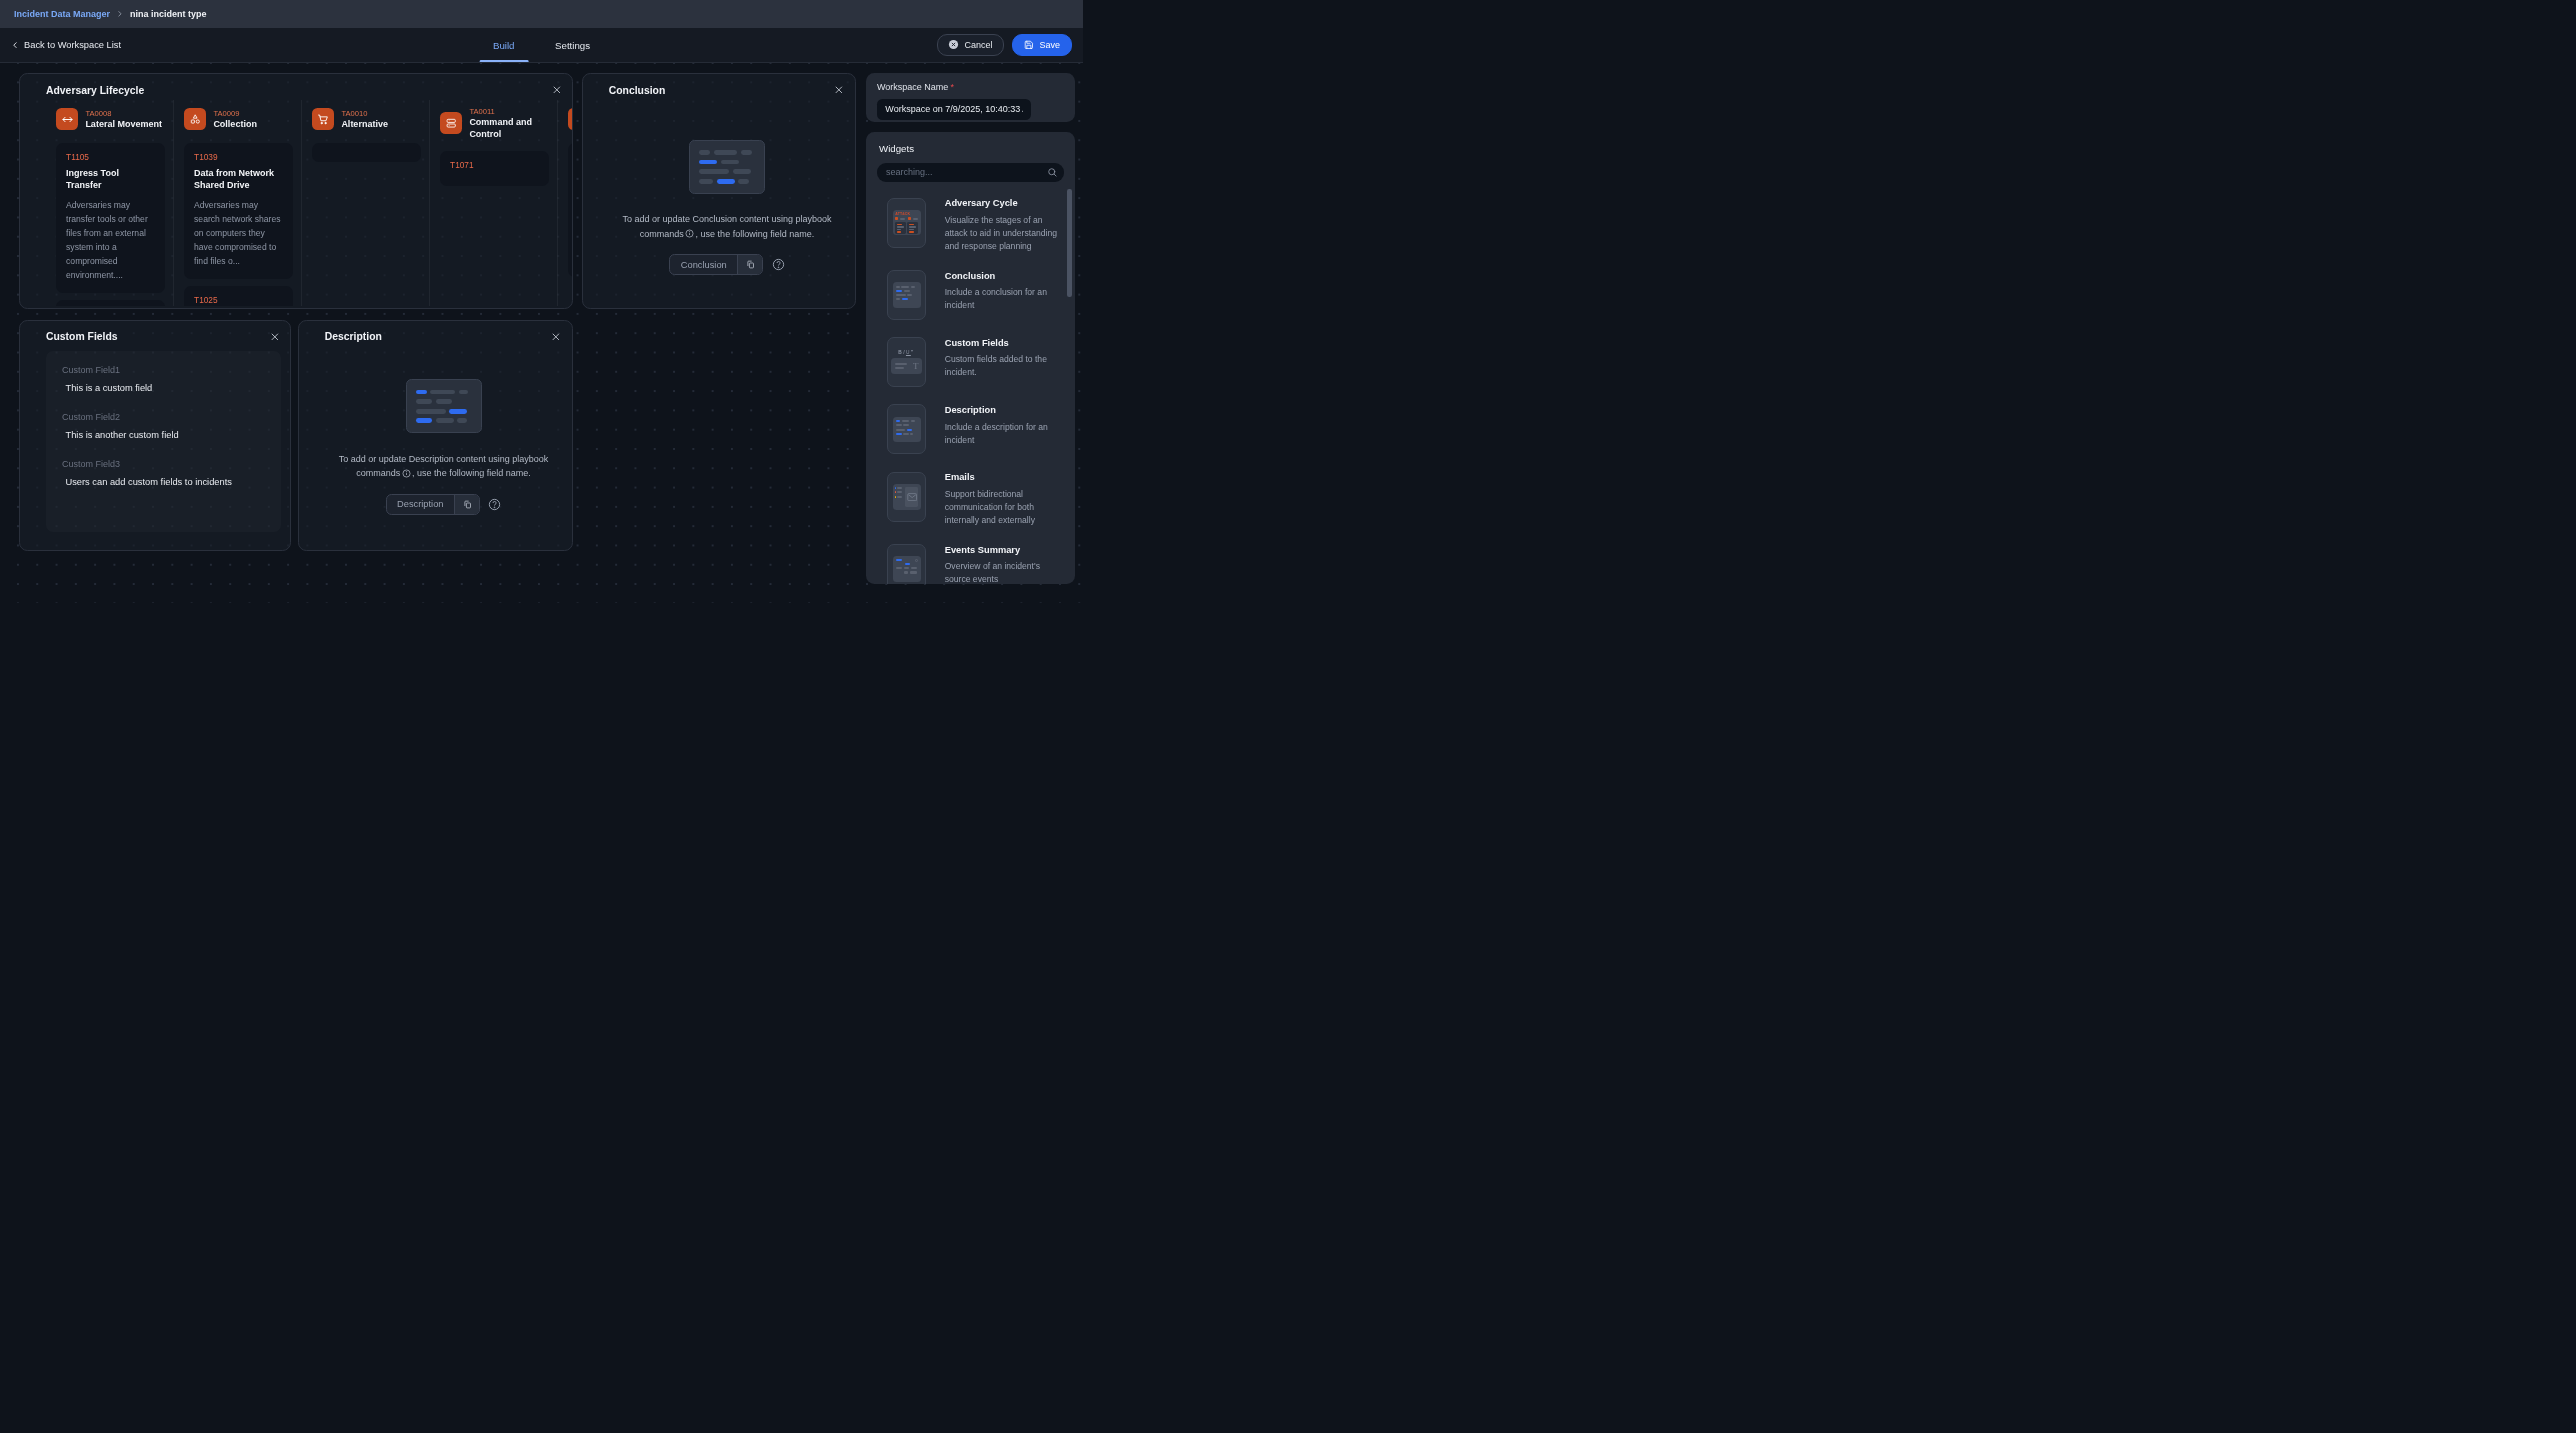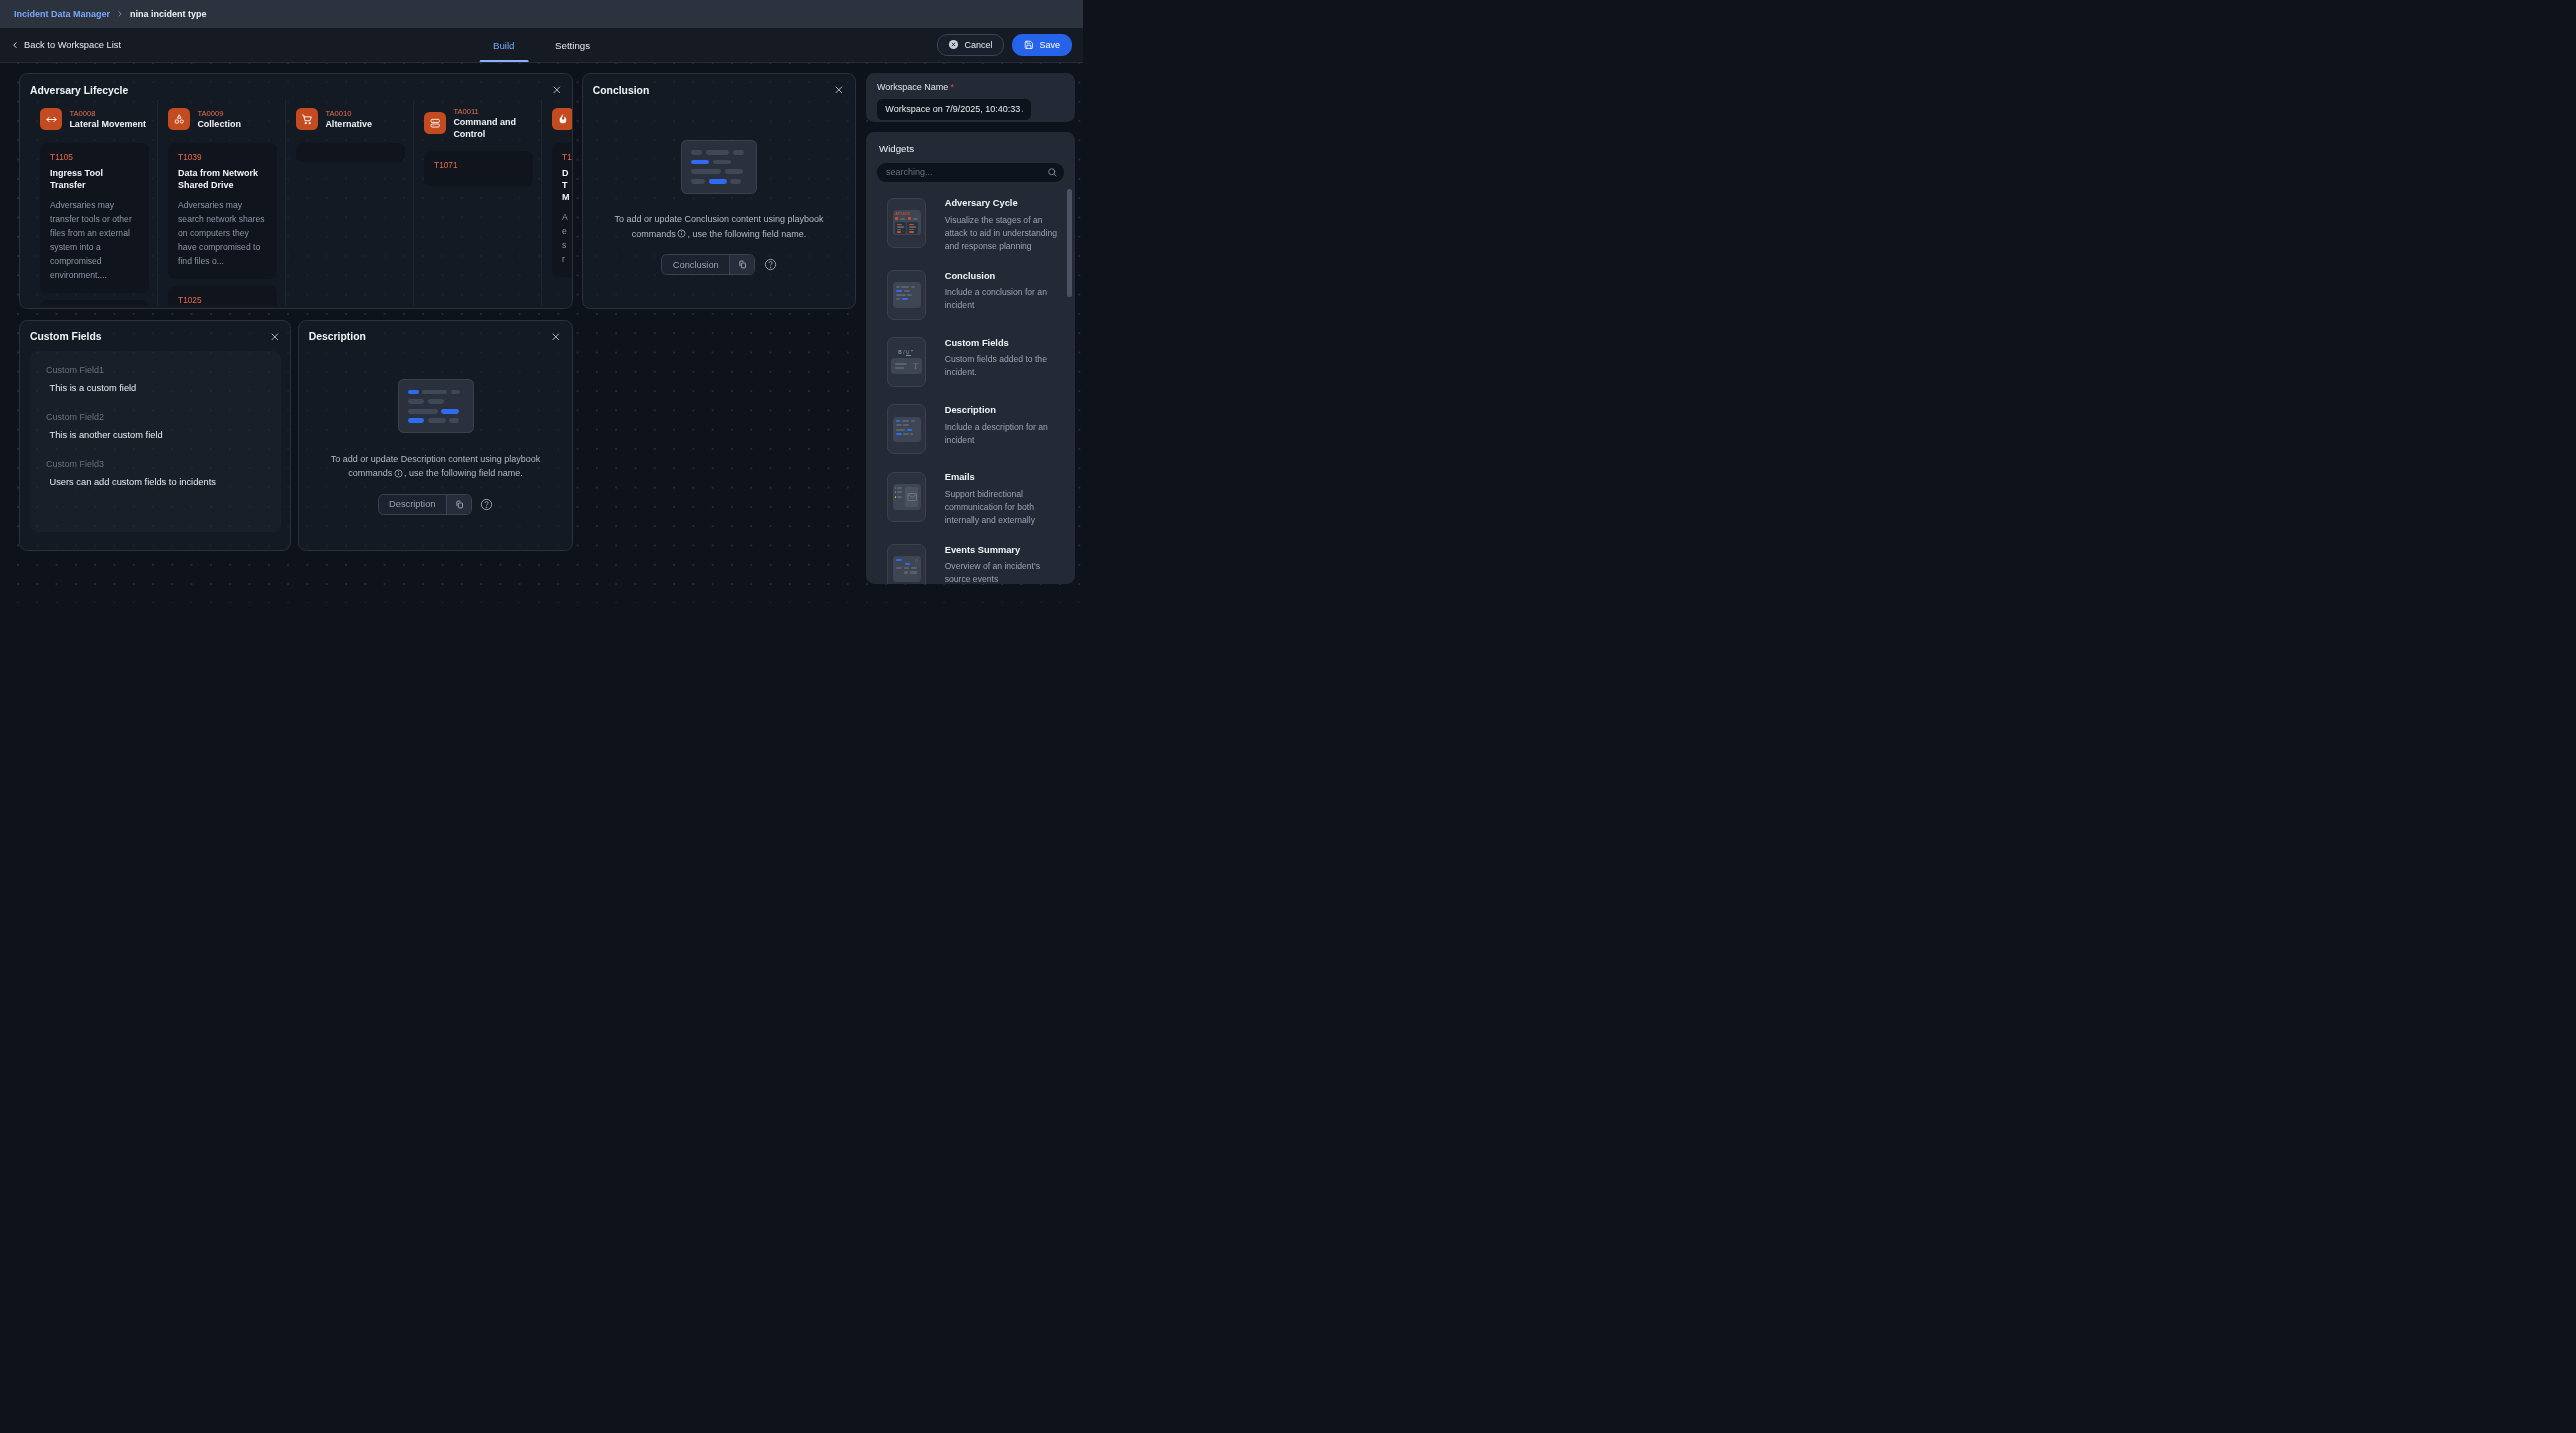--- a/index.html
+++ b/index.html
@@ -27,21 +27,21 @@
   .actions { margin-left:auto; display:flex; gap:8.3px; align-items:center; }
   .btn { height:21.4px; border-radius:10px; display:flex; align-items:center; gap:5.5px; font-size:9px; cursor:pointer; }
   .btn-cancel { padding:0 10.4px; border:0.7px solid #3a4150; background:#1a202b; color:#e6e9ee; }
   .btn-save { padding:0 11px; background:#2563eb; color:#fff; border:0.7px solid #2563eb; }
 
   
   .canvas { position:relative; height:541px;
     background-image: radial-gradient(circle, #242b38 0.8px, transparent 1px);
     background-size: 19.3px 19.3px; background-position: 8.3px 9.7px; }
 
-  .panel { position:absolute; background:rgba(24,30,41,0.62); border:0.7px solid #2a303c; border-radius:8.3px; overflow:hidden; }
+  .panel { position:absolute; background:rgba(24,30,41,0.62); border:0.7px solid #2a303c; border-radius:8.3px; overflow:hidden;padding-left:16px; }
   .panel-head { display:flex; align-items:flex-start; justify-content:space-between; padding:10.4px 11px 0 9.7px; }
   .panel-title { font-size:10.4px; font-weight:700; color:#f2f4f8; }
   .close-x { color:#c6cbd4; cursor:pointer; margin-top:0.7px; }
 
   
   #panel-adversary { left:19.3px; top:10.4px; width:554px; height:236px; }
   .cols { display:flex; height:206px; margin-top:4.1px; padding-left:9.7px; overflow:hidden; }
   .tactic-col { flex:0 0 128px; width:128px; padding:7px 8.3px 0 10.4px; border-right:0.7px solid rgba(255,255,255,0.055); }
   .tactic-head { display:flex; align-items:center; gap:7px; min-height:25px; }
   .tactic-icon { width:22px; height:22px; border-radius:5.5px; background:#c44a1f; color:#fff; display:flex; align-items:center; justify-content:center; flex:0 0 22px; }

